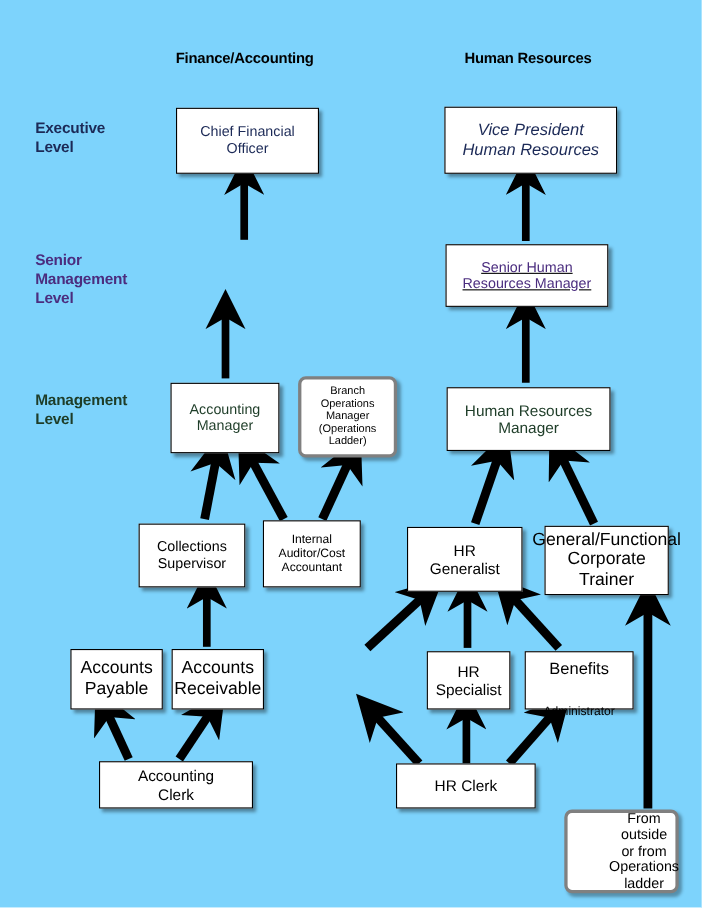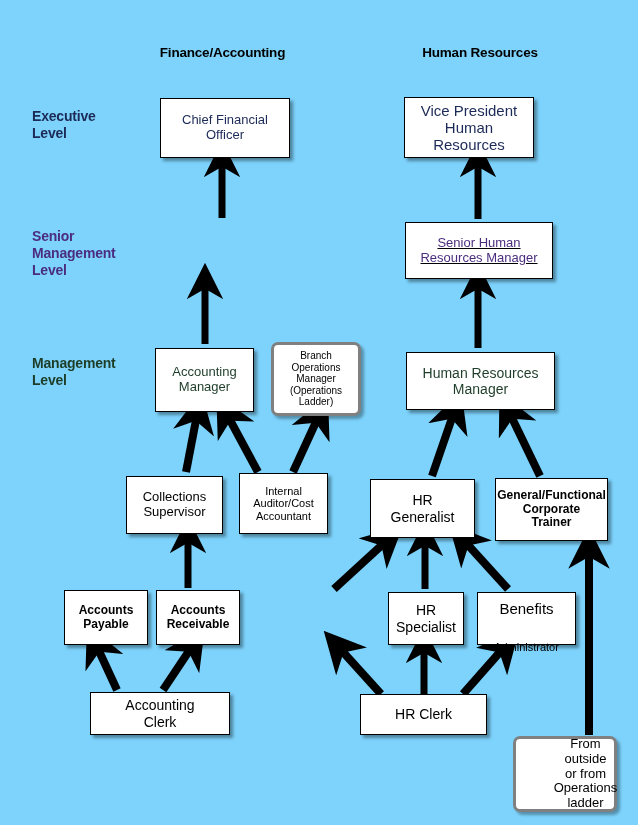--- a/index.html
+++ b/index.html
@@ -68,21 +68,21 @@
   }
   
   .t-navy   { color: #1c2a57; }
   .t-purple { color: #4b2d7f; }
   .t-green  { color: #1e3d28; }
   .t-black  { color: #000000; }
   
   .fs-15 { font-size: 15px; }
   .fs-14 { font-size: 14px; }
   .fs-13 { font-size: 13px; }
-  .fs-12 { font-size: 12px; font-weight: bold; }
+  .fs-12 { font-size: 16px; }
   .fs-11 { font-size: 11px; }
   .fs-10 { font-size: 10px; }
   .sub-small { font-size: 11px; }
 </style>
 </head>
 <body>
 
 <div id="chart">
 
   <svg class="arrow-layer" viewBox="0 0 638 825">
@@ -143,21 +143,21 @@
 Management
 Level</div>
   <div class="level-label t-green" style="left:32px; top:355px;">Management
 Level</div>
 
   <div class="node" style="left:160px; top:98px; width:130px; height:60px;">
     <span class="txt t-navy fs-13">Chief Financial
 Officer</span>
   </div>
 
-  <div class="node" style="left:404px; top:97px; width:130px; height:61px;">
+  <div class="node" style="left:404px; top:97px; width:157px; height:61px;font-style:italic;">
     <span class="txt t-navy fs-15">Vice President
 Human Resources</span>
   </div>
 
 
   <div class="node" style="left:405px; top:222px; width:148px; height:57px;text-decoration:underline;">
     <span class="txt t-purple fs-13">Senior Human
 Resources Manager</span>
   </div>
 

